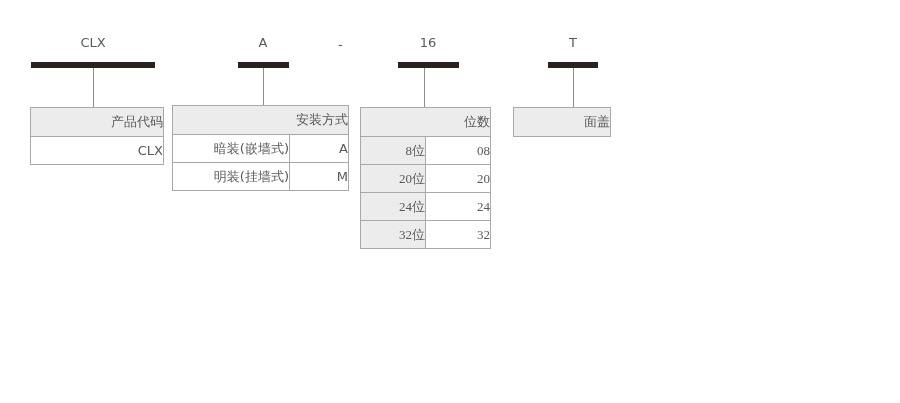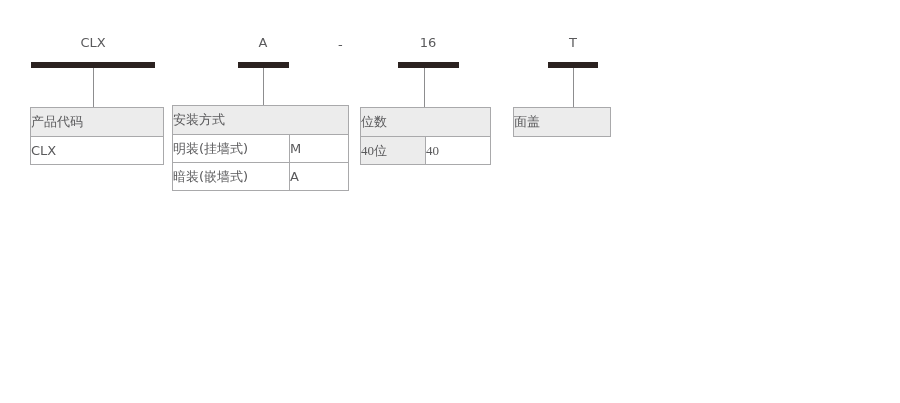--- a/index.html
+++ b/index.html
@@ -57,21 +57,21 @@
     border-collapse: collapse;
     table-layout: fixed;
     background: #ffffff;
   }
   .spec-table td,
   .spec-table th {
     border: 1px solid #a9a9ab;
     font-weight: normal;
     font-size: 13px;
     color: #59595b;
-    text-align: left;
+    text-align: right;
     padding: 0;
     height: 27px;
     line-height: 27px;
     white-space: nowrap;
   }
   .spec-table th.hdr {
     background: #ececec;
     height: 28px;
     line-height: 28px;
   }
@@ -116,26 +116,26 @@
         <col style="width:117px;">
         <col style="width:59px;">
       </colgroup>
     <thead>
       <tr>
         <th class="hdr" colspan="2">安装方式</th>
       </tr>
     </thead>
     <tbody>
       <tr>
+        <td class="name-cell-plain">暗装(嵌墙式)</td>
+        <td class="value-cell">A</td>
+      </tr>
+      <tr>
         <td class="name-cell-plain">明装(挂墙式)</td>
         <td class="value-cell">M</td>
-      </tr>
-      <tr>
-        <td class="name-cell-plain">暗装(嵌墙式)</td>
-        <td class="value-cell">A</td>
       </tr>
     </tbody>
   </table>
 
   <div class="separator-dash" style="left:338px; top:38px;">-</div>
 
   <div class="code-label" style="left:378px; top:36px; width:100px;">16</div>
   <div class="code-bar" style="left:398px; top:62px; width:61px;"></div>
   <div class="stem" style="left:424px; top:68px; height:39px;"></div>
 
@@ -144,22 +144,34 @@
         <col style="width:65px;">
         <col style="width:65px;">
       </colgroup>
     <thead>
       <tr>
         <th class="hdr" colspan="2">位数</th>
       </tr>
     </thead>
     <tbody>
       <tr>
-        <td class="name-cell">40位</td>
-        <td class="value-cell">40</td>
+        <td class="name-cell">8位</td>
+        <td class="value-cell">08</td>
+      </tr>
+      <tr>
+        <td class="name-cell">20位</td>
+        <td class="value-cell">20</td>
+      </tr>
+      <tr>
+        <td class="name-cell">24位</td>
+        <td class="value-cell">24</td>
+      </tr>
+      <tr>
+        <td class="name-cell">32位</td>
+        <td class="value-cell">32</td>
       </tr>
     </tbody>
   </table>
 
   <div class="code-label" style="left:523px; top:36px; width:100px;">T</div>
   <div class="code-bar" style="left:548px; top:62px; width:50px;"></div>
   <div class="stem" style="left:573px; top:68px; height:39px;"></div>
 
   <table class="spec-table" style="left:513px; top:107px; width:97px;padding-left:36px;">
     <colgroup>

